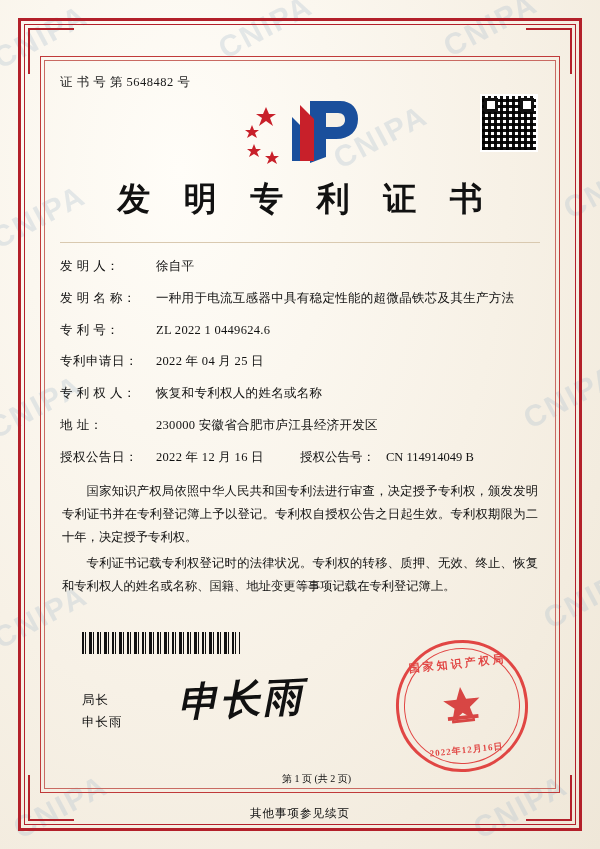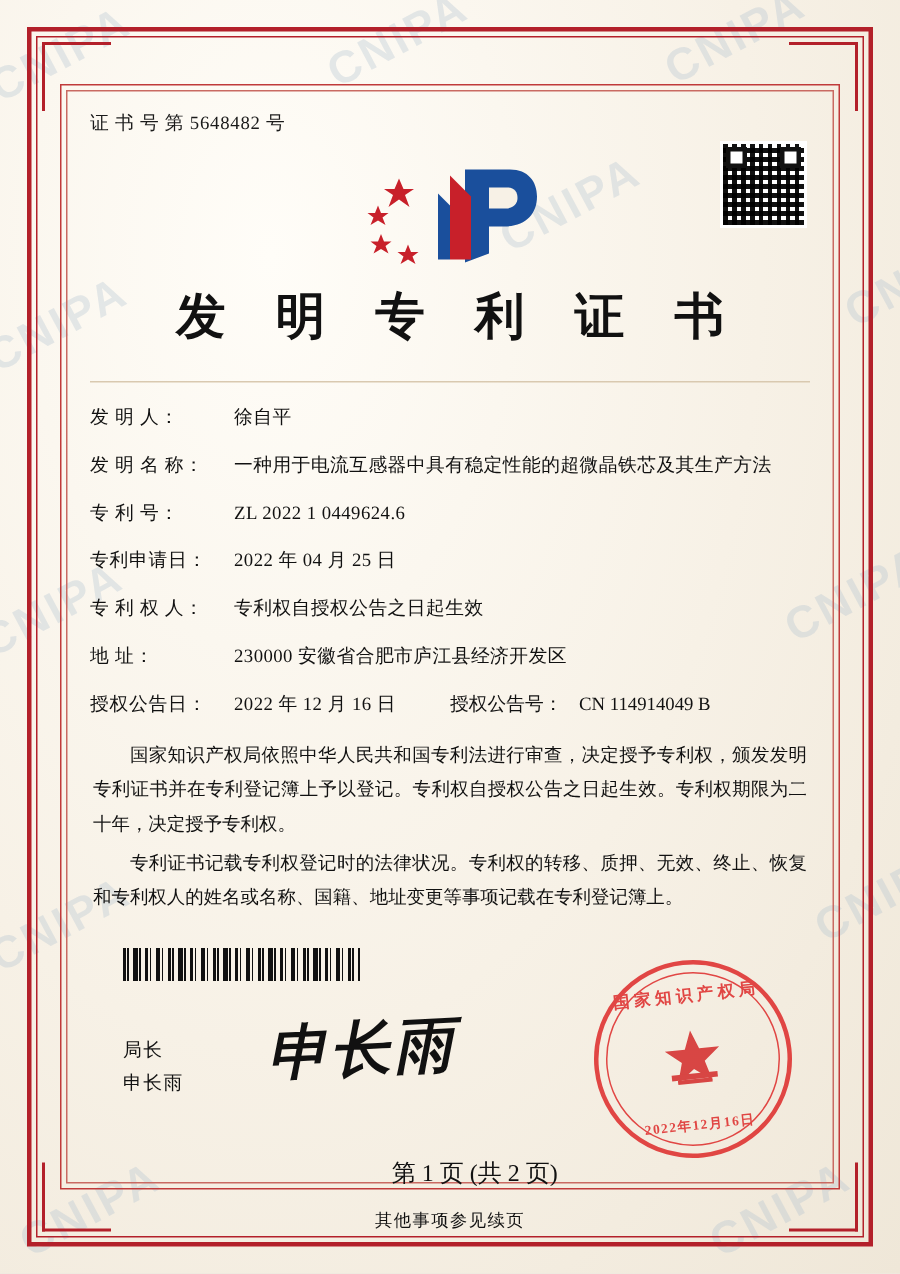--- a/index.html
+++ b/index.html
@@ -83,21 +83,21 @@
 
   .content {
     position: absolute;
     left: 60px; right: 60px; top: 74px;
   }
 
   .cert-no {
     font-size: 12.5px;
     color: #1a1a1a;
     letter-spacing: 0.5px;
-    margin-bottom: 16px;
+    margin-bottom: 4px;
   }
 
   
   .qr {
     position: absolute;
     right: 62px;
     top: 94px;
     width: 54px;
     height: 54px;
     background:
@@ -241,21 +241,21 @@
     font-weight: bold;
   }
   .seal-text-top { top: 13px; }
   .seal-text-bottom { bottom: 12px; font-size: 9px; letter-spacing: 1px; }
 
   .pageno {
     position: absolute;
     left: 0; right: 0;
     top: 772px;
     text-align: center;
-    font-size: 16px;
+    font-size: 10px;
     color: #111;
     padding-left: 33px;
   }
   .footnote {
     position: absolute;
     left: 0; right: 0;
     top: 806px;
     text-align: center;
     font-size: 11.5px;
     color: #111;
@@ -327,21 +327,21 @@
       <div class="val">ZL 2022 1 0449624.6</div>
     </div>
 
     <div class="field">
       <div class="lab">专利申请日：</div>
       <div class="val">2022 年 04 月 25 日</div>
     </div>
 
     <div class="field">
       <div class="lab">专 利 权 人：</div>
-      <div class="val">专利权自授权公告之日起生效</div>
+      <div class="val">恢复和专利权人的姓名或名称</div>
     </div>
 
     <div class="field">
       <div class="lab">地      址：</div>
       <div class="val">230000 安徽省合肥市庐江县经济开发区</div>
     </div>
 
     <div class="field">
       <div class="field-row2">
         <div class="half">

